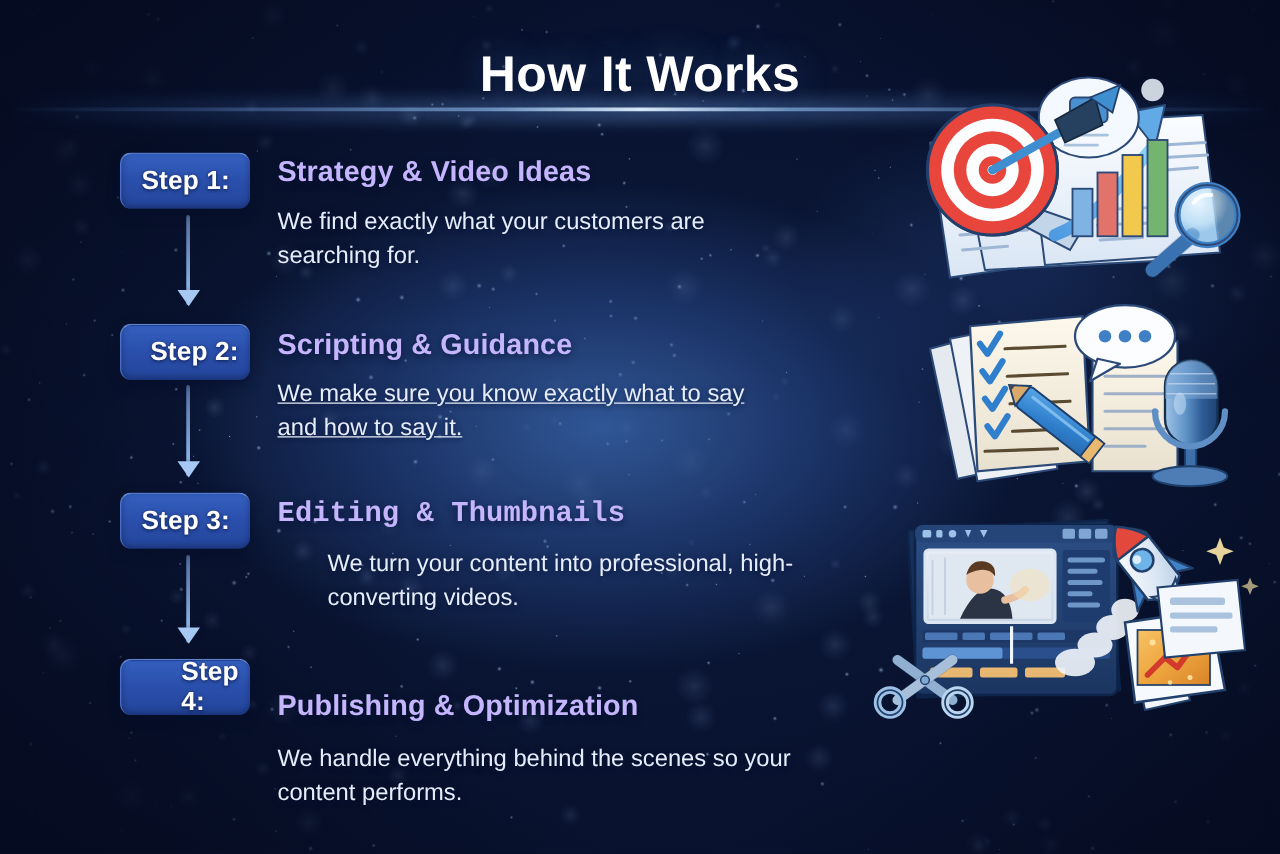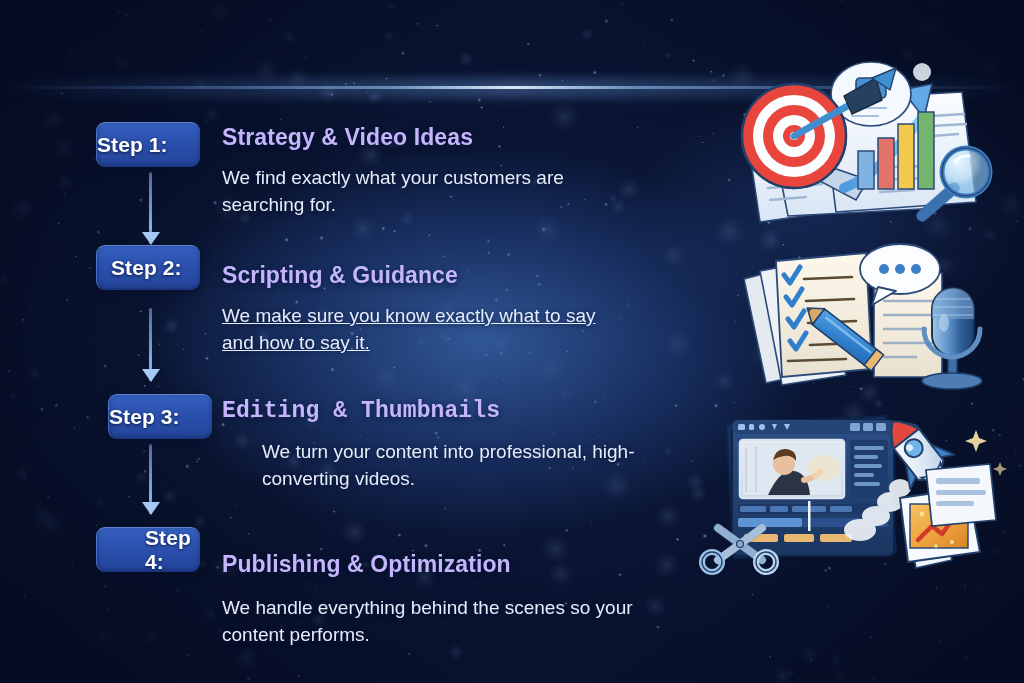--- a/index.html
+++ b/index.html
@@ -71,21 +71,21 @@
   
   .steps{ position:absolute; left:0; top:0; width:700px; height:683px; }
   .step{ position:absolute; left:0; width:700px; }
   .badge{
     position:absolute; left:96px; width:104px; height:45px;
     border-radius:9px;
     background:linear-gradient(180deg,#3560bf 0%,#2a4fac 48%,#24459a 100%);
     border-top:1px solid rgba(150,185,245,.55);
     border-left:1px solid rgba(130,170,240,.38);
     box-shadow:0 3px 9px rgba(4,12,40,.55), inset 0 -2px 5px rgba(10,25,70,.45);
-    display:flex; align-items:center; justify-content:flex-start;
+    display:flex; align-items:center; justify-content:center;
   }
   .badge-label{
     font-size:21px; font-weight:bold; color:#ffffff;
     text-shadow:0 1px 3px rgba(5,14,45,.8);
     letter-spacing:.1px;
   }
   .step-head{
     position:absolute; left:222px;
     font-size:23px; font-weight:bold; color:#c4b5fd;
     text-shadow:0 2px 6px rgba(5,16,52,.75);
@@ -566,20 +566,21 @@
         <circle cx="118.7" cy="11.5" r="2.04" fill="url(#starG)" opacity="0.95"></circle>
         <circle cx="444.0" cy="256.5" r="1.47" fill="url(#starG)" opacity="0.42"></circle>
         <circle cx="221.1" cy="221.3" r="0.69" fill="url(#starG)" opacity="0.65"></circle>
       </g>
   </svg>
   <div class="bg-vignette"></div>
   <div class="bg-corner"></div>
   <div class="streak-wide"></div>
   <div class="streak"></div>
 
+  <div class="title">How It Works</div>
 
   <div class="steps">
 
     <div class="connector" style="top:172px;height:72px;">
       <div class="conn-line"></div>
       <div class="conn-head"></div>
     </div>
     <div class="connector" style="top:308px;height:73px;">
       <div class="conn-line"></div>
       <div class="conn-head"></div>
@@ -591,29 +592,29 @@
 
     <div class="step">
       <div class="badge" style="top:122px;">
         <span class="badge-label">Step 1:</span>
       </div>
       <div class="step-head" style="top:124px;">Strategy &amp; Video Ideas</div>
       <div class="step-body" style="top:164px;width:400px;">We find exactly what your customers are searching for.</div>
     </div>
 
     <div class="step">
-      <div class="badge" style="top:245px;padding-left:14px;">
+      <div class="badge" style="top:259px;padding-left:14px;">
         <span class="badge-label">Step 2:</span>
       </div>
       <div class="step-head" style="top:262px;">Scripting &amp; Guidance</div>
       <div class="step-body" style="top:302px;width:400px;text-decoration:underline;">We make sure you know exactly what to say and how to say it.</div>
     </div>
 
     <div class="step">
-      <div class="badge" style="top:394px;margin-left:12px;">
+      <div class="badge" style="top:394px;">
         <span class="badge-label">Step 3:</span>
       </div>
       <div class="step-head" style="top:398px;font-family:Liberation Mono, monospace;">Editing &amp; Thumbnails</div>
       <div class="step-body" style="top:438px;width:410px;margin-left:40px;">We turn your content into professional, high-converting videos.</div>
     </div>
 
     <div class="step">
       <div class="badge" style="top:527px;padding-left:48px;">
         <span class="badge-label">Step 4:</span>
       </div>

